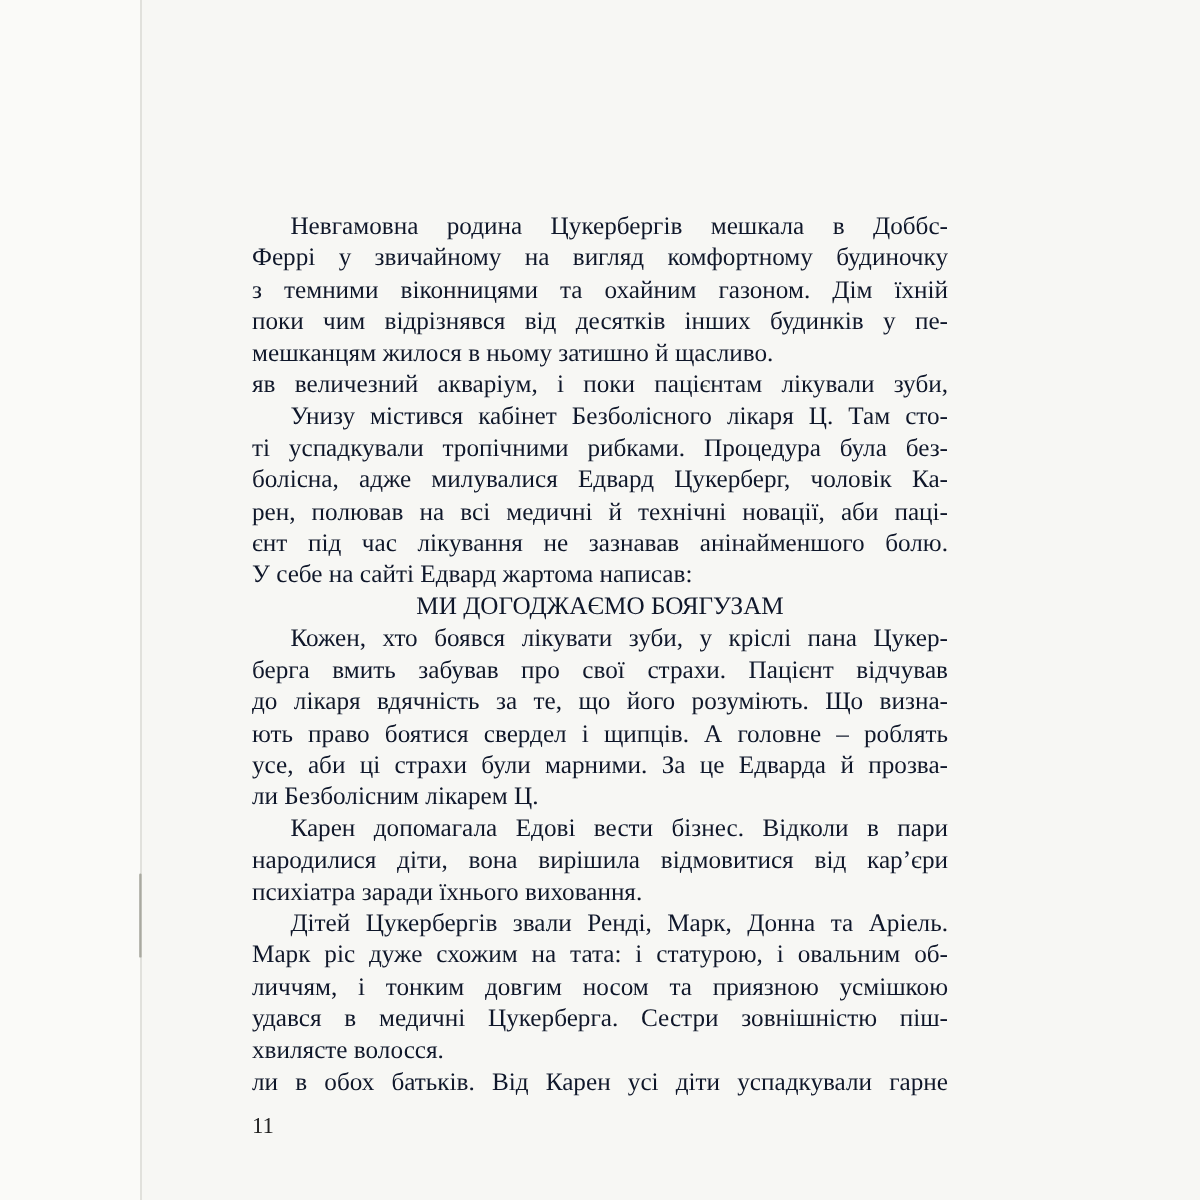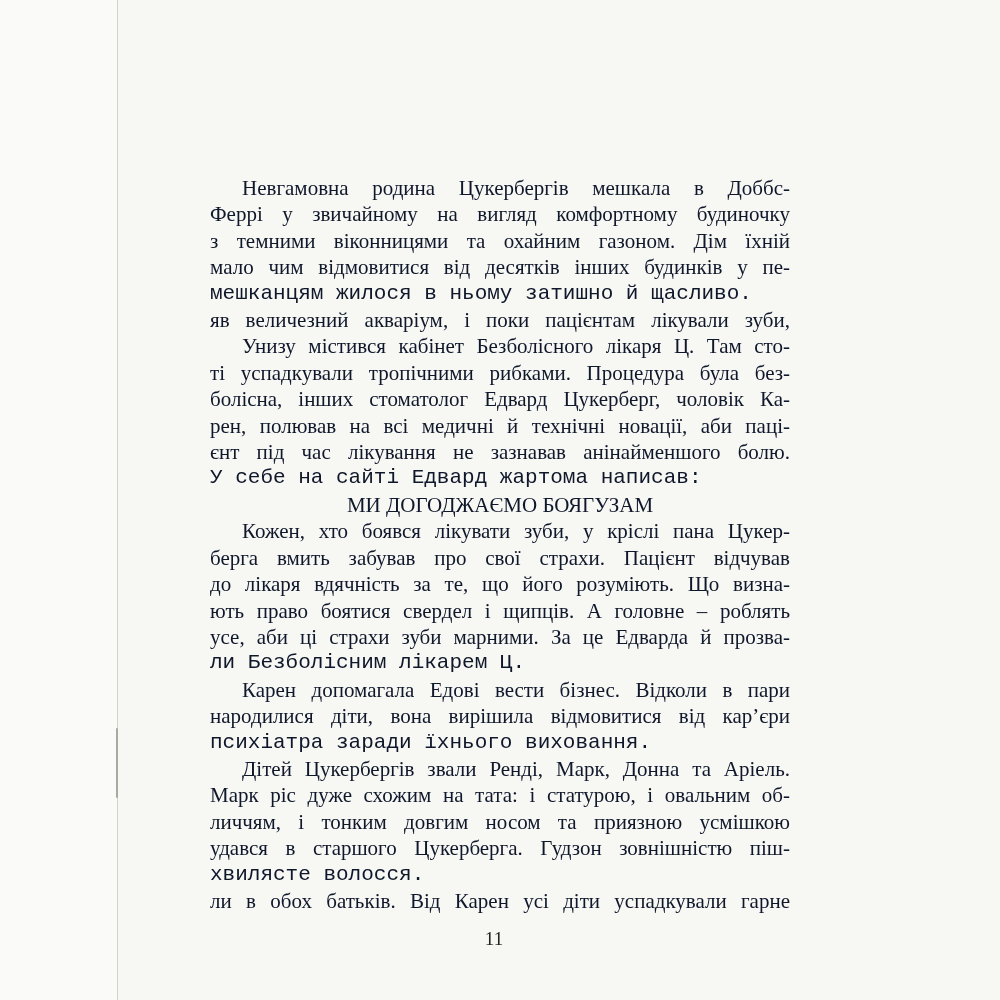--- a/index.html
+++ b/index.html
@@ -47,89 +47,88 @@
     text-align: justify;
     text-align-last: justify;
     white-space: nowrap;
   }
   .text-line.first {
     padding-left: 32px;
   }
   .text-line.last {
     text-align: left;
     text-align-last: left;
-    font-family: Liberation Mono, monospace;
   }
   .text-line.heading {
     text-align: left;
     text-align-last: center;
     white-space: normal;
   }
   .page-number {
     position: absolute;
     left: 210px;
     top: 928px;
     width: 580px;
-    text-align: center;
+    text-align: left;
     padding-right: 12px;
     box-sizing: border-box;
     color: #232323;
     font-size: 19px;
   }
 </style>
 </head>
 <body>
 
 <div class="scan-left-strip"></div>
 <div class="page-edge-line"></div>
 <div class="page-edge-smudge"></div>
 
 <div class="page-text">
 
   <div>
     <div class="text-line first">Невгамовна родина Цукербергів мешкала в Доббс-</div>
     <div class="text-line">Феррі у звичайному на вигляд комфортному будиночку</div>
     <div class="text-line">з темними віконницями та охайним газоном. Дім їхній</div>
-    <div class="text-line">мало чим відмовитися від десятків інших будинків у пе-</div>
+    <div class="text-line">поки чим відрізнявся від десятків інших будинків у пе-</div>
     <div class="text-line last">мешканцям жилося в ньому затишно й щасливо.</div>
   </div>
 
   <div>
     <div class="text-line">яв величезний акваріум, і поки пацієнтам лікували зуби,</div>
     <div class="text-line first">Унизу містився кабінет Безболісного лікаря Ц. Там сто-</div>
     <div class="text-line">ті успадкували тропічними рибками. Процедура була без-</div>
-    <div class="text-line">болісна, інших стоматолог Едвард Цукерберг, чоловік Ка-</div>
+    <div class="text-line">болісна, адже милувалися Едвард Цукерберг, чоловік Ка-</div>
     <div class="text-line">рен, полював на всі медичні й технічні новації, аби паці-</div>
     <div class="text-line">єнт під час лікування не зазнавав анінайменшого болю.</div>
     <div class="text-line last">У себе на сайті Едвард жартома написав:</div>
   </div>
 
   <div>
     <div class="text-line heading">МИ ДОГОДЖАЄМО БОЯГУЗАМ</div>
   </div>
 
   <div>
     <div class="text-line first">Кожен, хто боявся лікувати зуби, у кріслі пана Цукер-</div>
     <div class="text-line">берга вмить забував про свої страхи. Пацієнт відчував</div>
     <div class="text-line">до лікаря вдячність за те, що його розуміють. Що визна-</div>
     <div class="text-line">ють право боятися свердел і щипців. А головне – роблять</div>
-    <div class="text-line">усе, аби ці страхи зуби марними. За це Едварда й прозва-</div>
+    <div class="text-line">усе, аби ці страхи були марними. За це Едварда й прозва-</div>
     <div class="text-line last">ли Безболісним лікарем Ц.</div>
   </div>
 
   <div>
     <div class="text-line first">Карен допомагала Едові вести бізнес. Відколи в пари</div>
     <div class="text-line">народилися діти, вона вирішила відмовитися від кар’єри</div>
     <div class="text-line last">психіатра заради їхнього виховання.</div>
   </div>
 
   <div>
     <div class="text-line first">Дітей Цукербергів звали Ренді, Марк, Донна та Аріель.</div>
     <div class="text-line">Марк ріс дуже схожим на тата: і статурою, і овальним об-</div>
     <div class="text-line">личчям, і тонким довгим носом та приязною усмішкою</div>
-    <div class="text-line">удався в старшого Цукерберга. Гудзон зовнішністю піш-</div>
+    <div class="text-line">удався в медичні Цукерберга. Сестри зовнішністю піш-</div>
     <div class="text-line last">хвилясте волосся.</div>
     <div class="text-line">ли в обох батьків. Від Карен усі діти успадкували гарне</div>
   </div>
 
 </div>
 
 <div class="page-number">11</div>
 
 </body></html>

